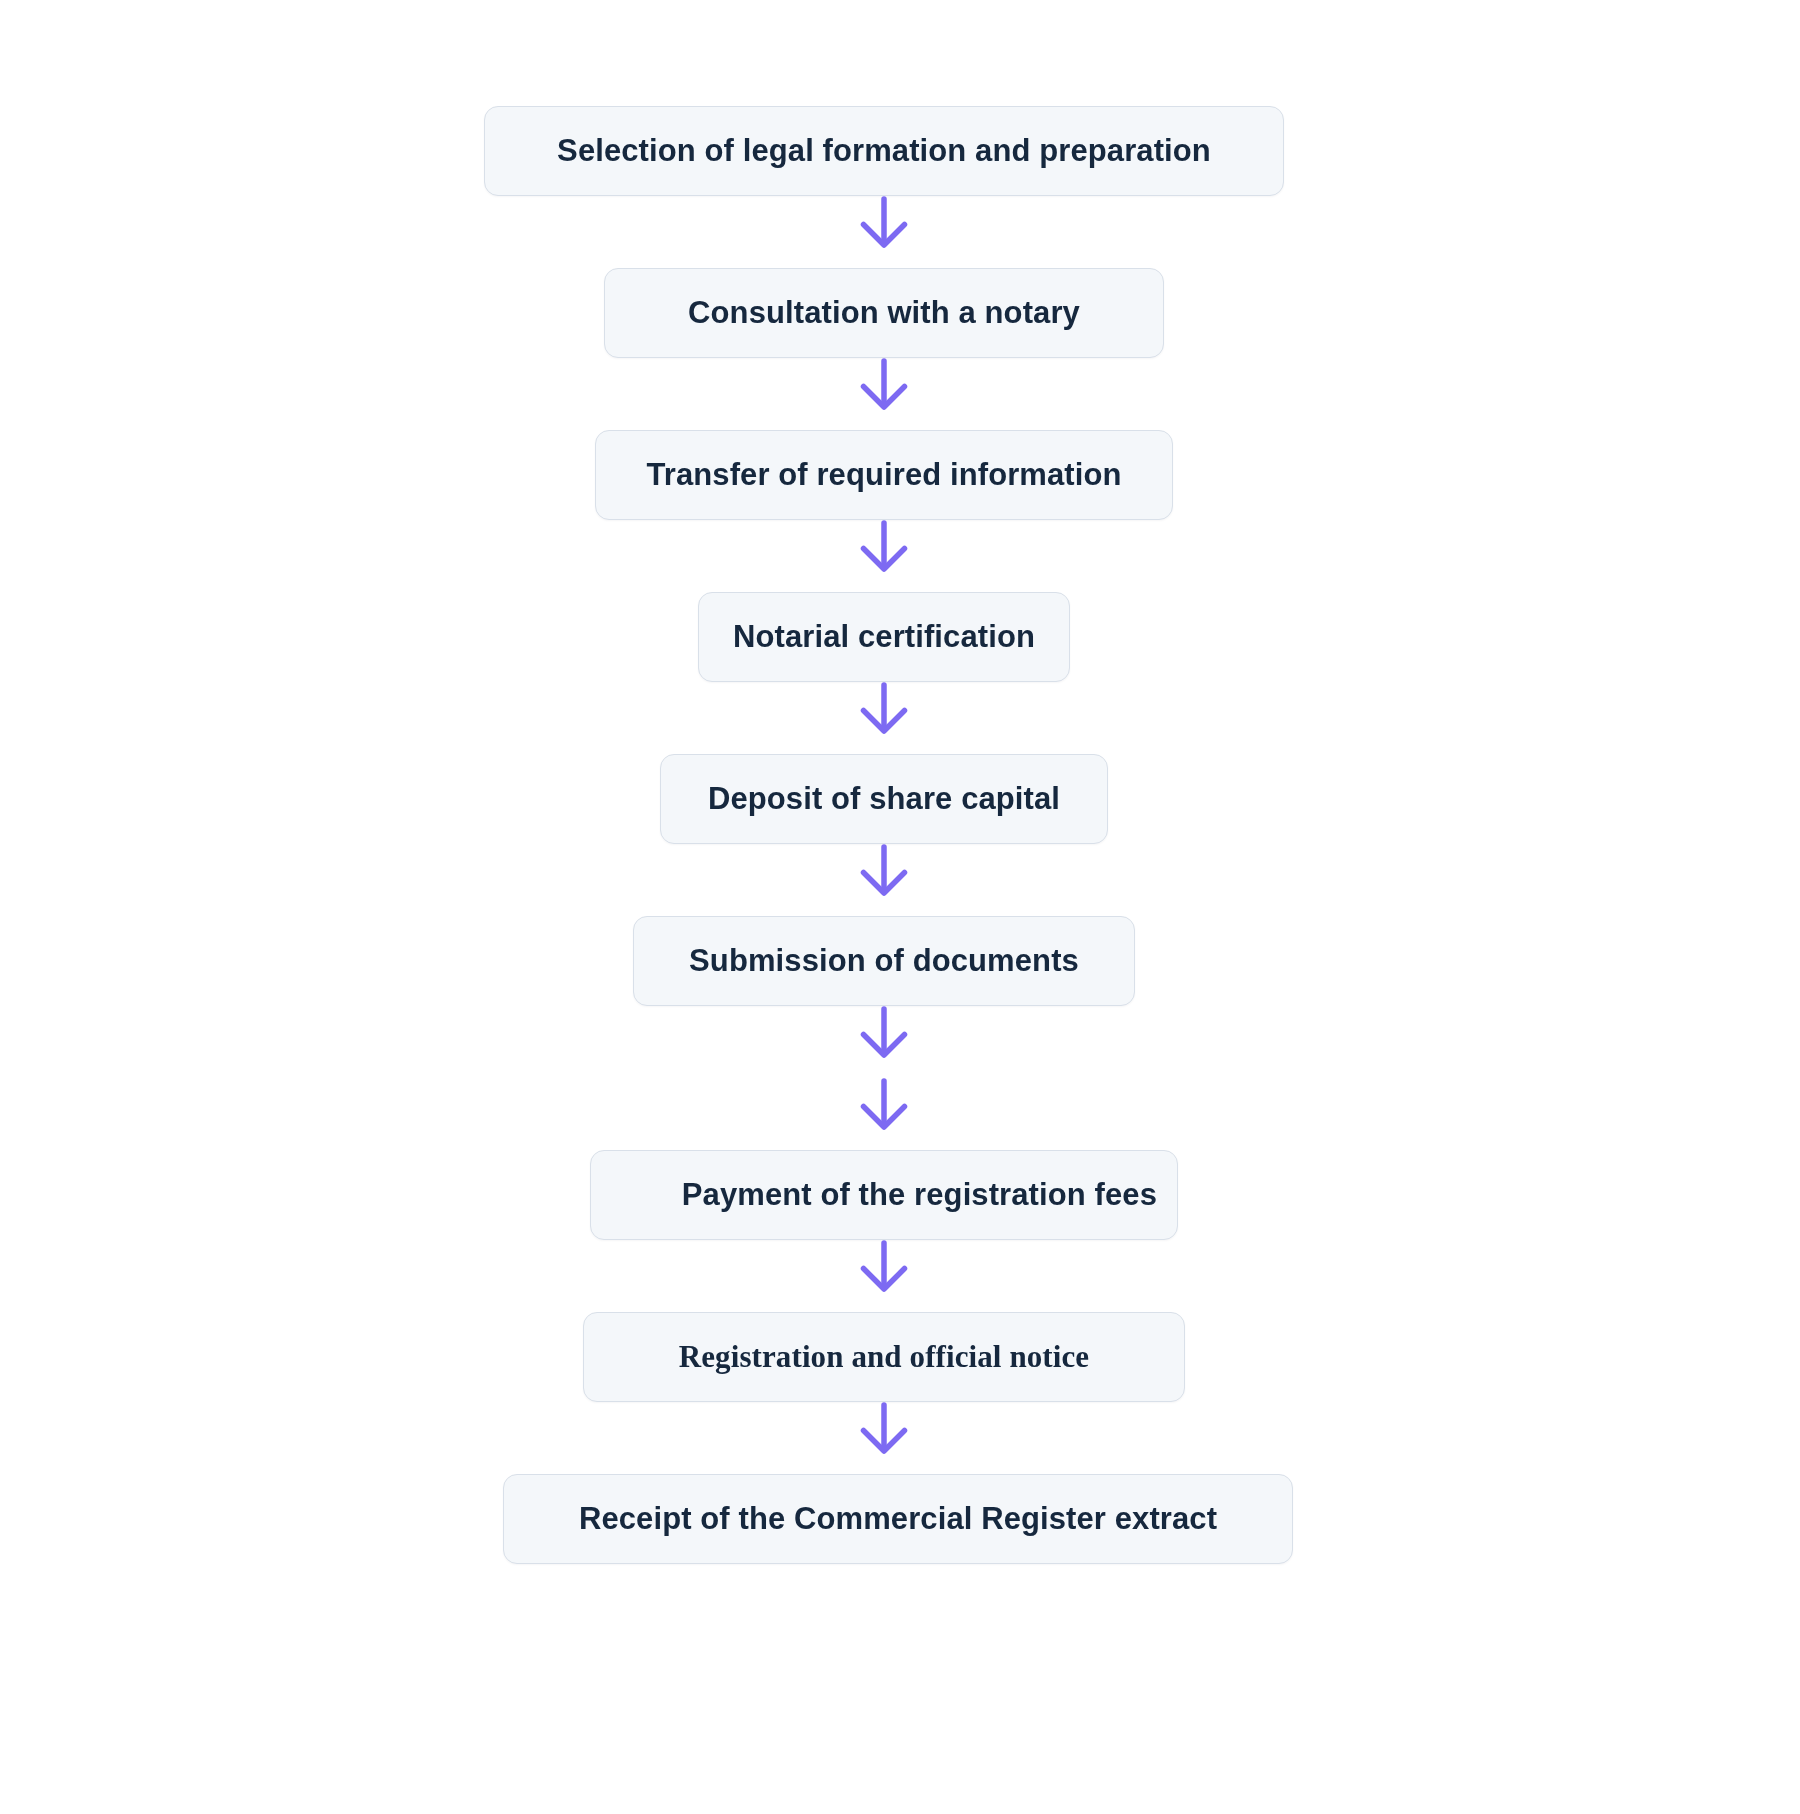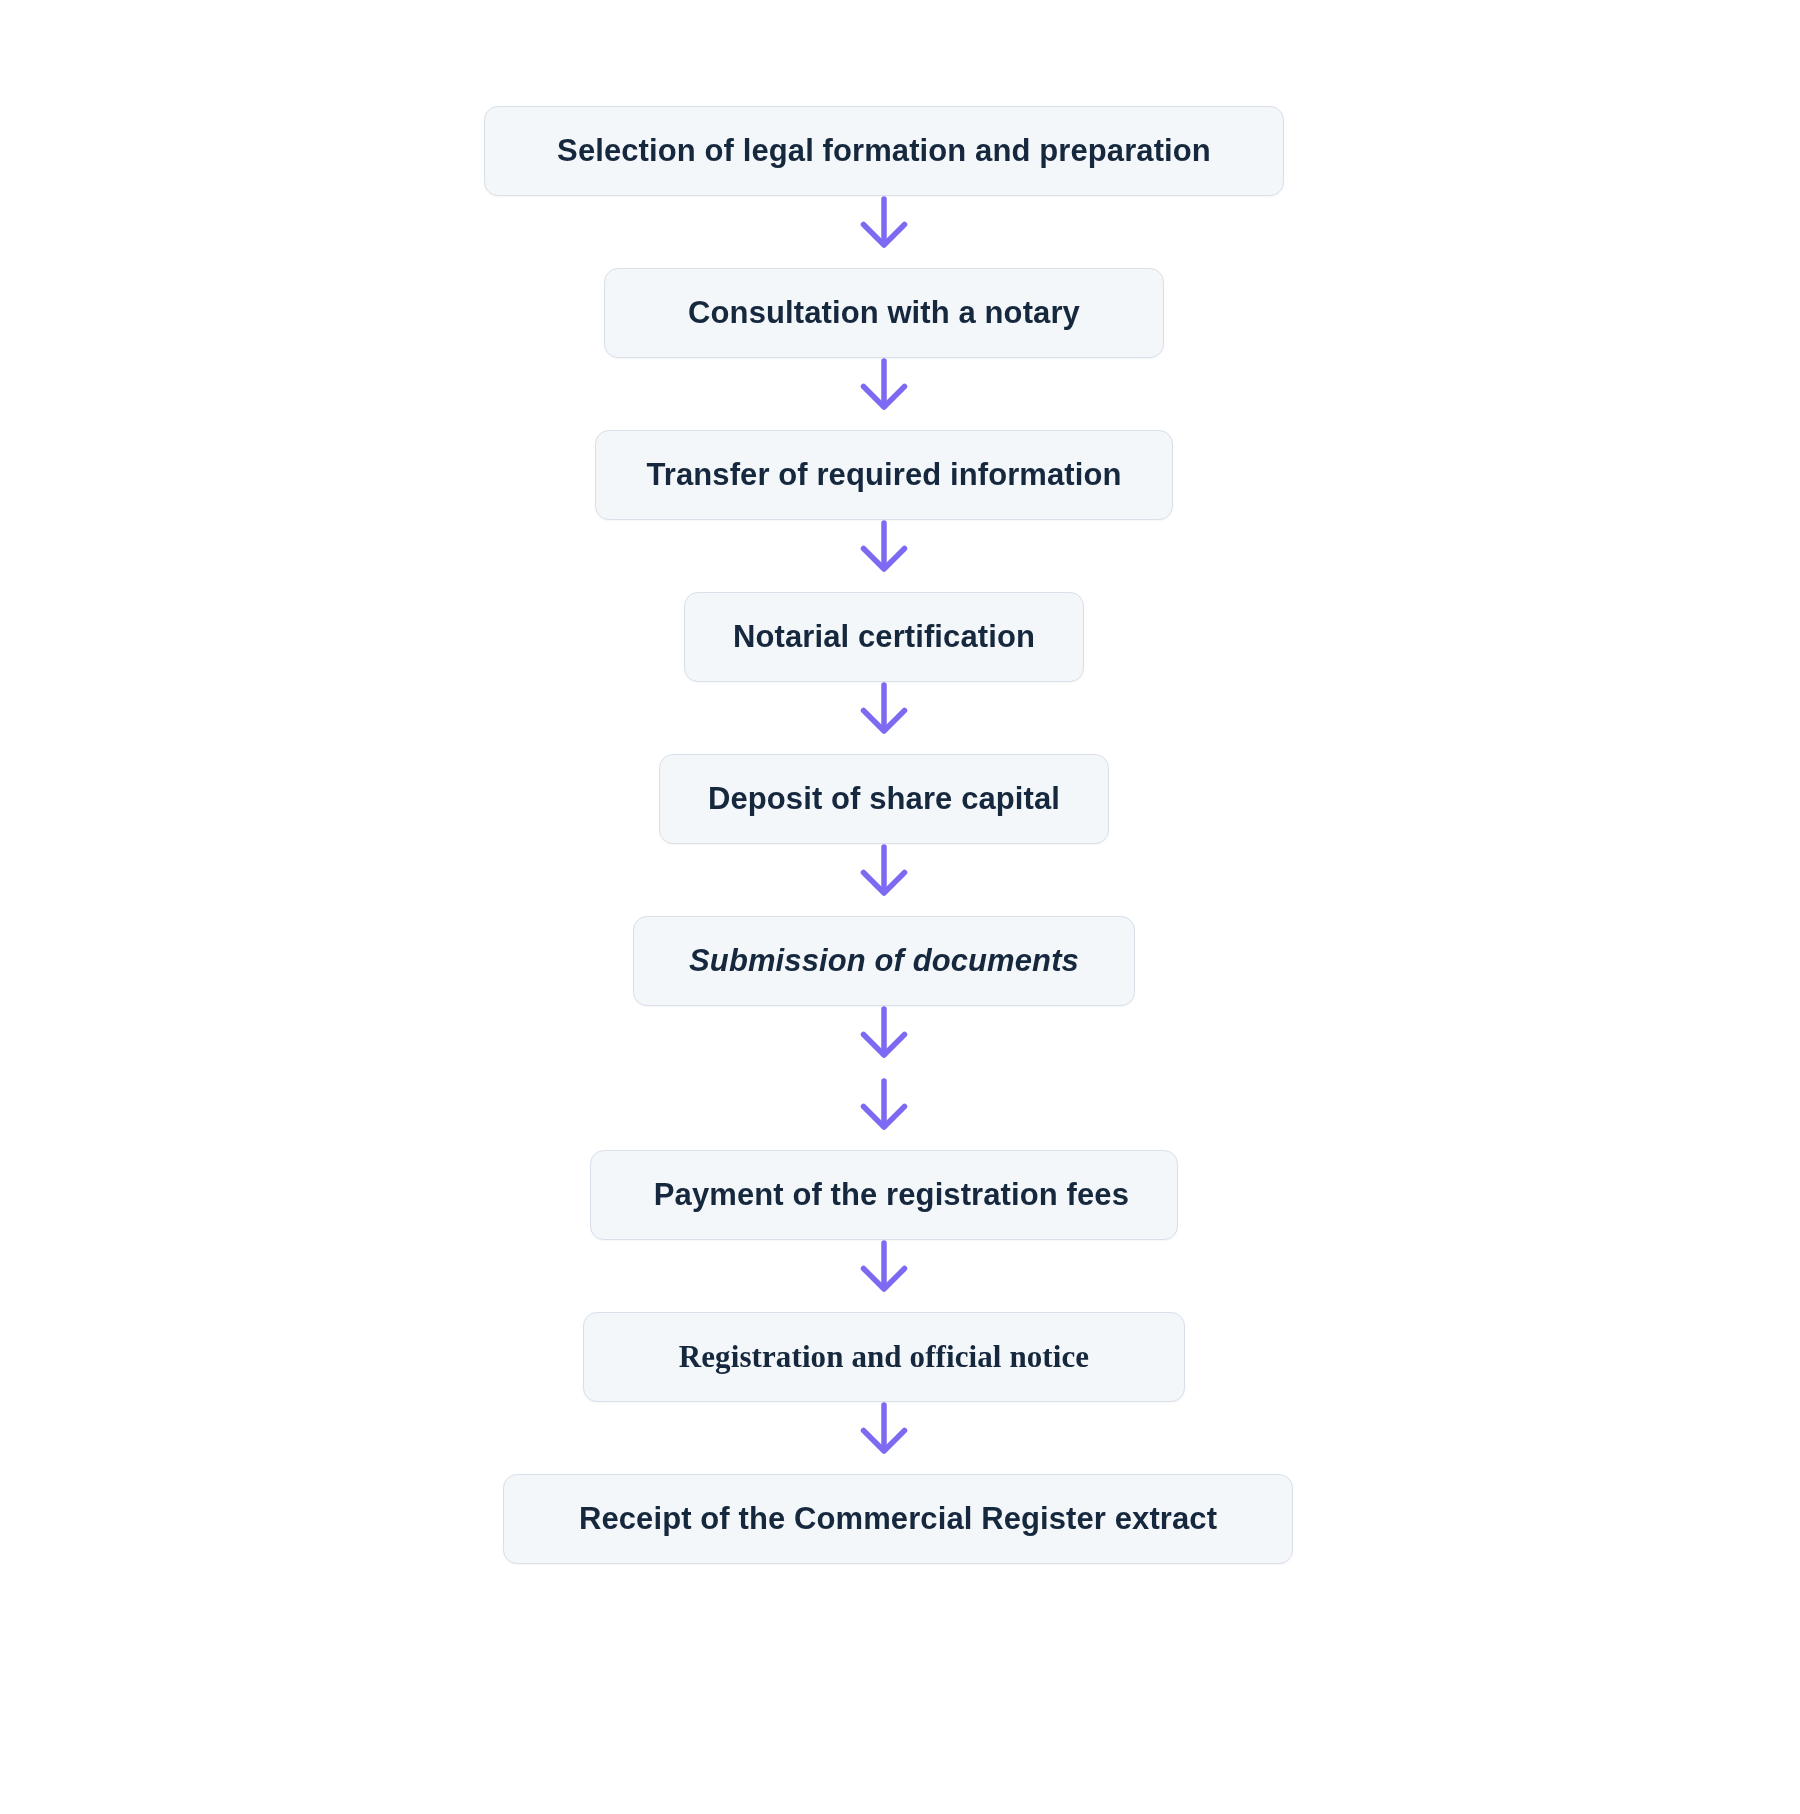--- a/index.html
+++ b/index.html
@@ -19,42 +19,42 @@
   .canvas{
     width:1800px;height:1814px;
     padding-top:106px;
     padding-right:32px; 
     display:flex;
     flex-direction:column;
     align-items:center;
   }
   .step{
     height:90px;
-    padding:0 48px;
+    padding:0 20px;
     display:flex;
     align-items:center;
     justify-content:center;
     background:var(--box-fill);
     border:1.5px solid var(--box-border);
     border-radius:14px;
     box-shadow:0 1px 2px rgba(16,24,40,0.04);
   }
   .step-label{
     font-size:31px;
     font-weight:bold;
     color:var(--label-text);
     white-space:nowrap;
     letter-spacing:0.1px;
   }
   .step-1{min-width:800px;}
   .step-2{min-width:560px;}
   .step-3{min-width:578px;}
   .step-4{min-width:372px;}
   .step-5{min-width:448px;align-items:center;}
-  .step-6{min-width:502px;font-style:italic;}
+  .step-6{min-width:502px;}
   .step-7{min-width:502px;}
   .step-8{min-width:588px;justify-content:flex-end;}
   .step-9{min-width:602px;font-family:Liberation Serif, serif;}
   .step-10{min-width:790px;margin-left:28px;}
   .arrow{
     display:block;
     color:var(--arrow);
     flex:0 0 auto;
   }
   .arrow path{

